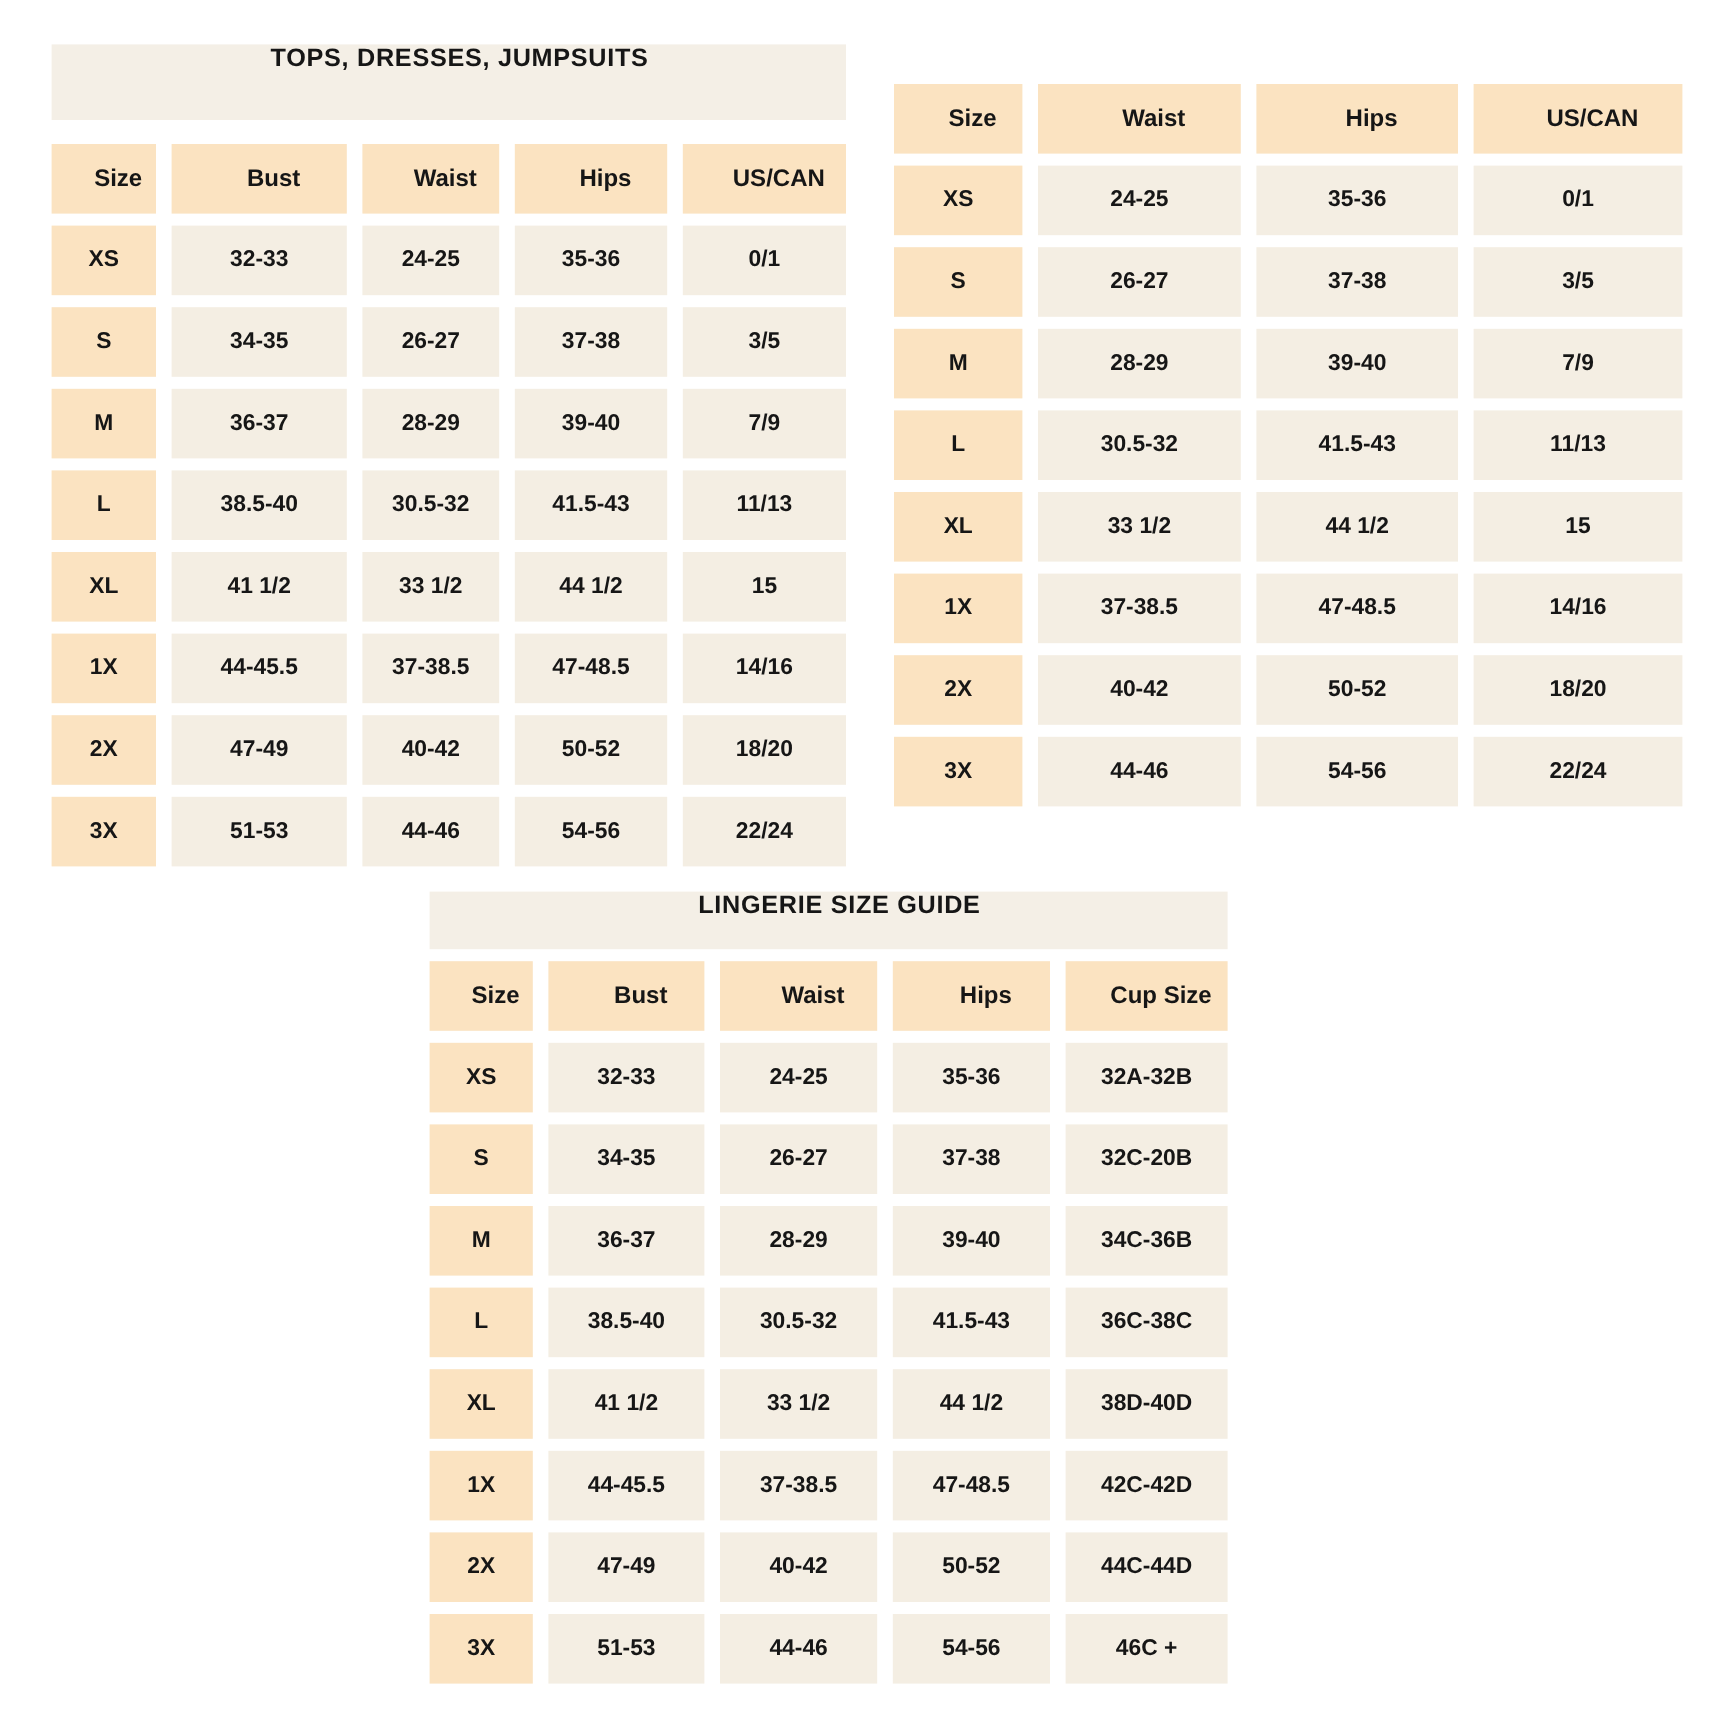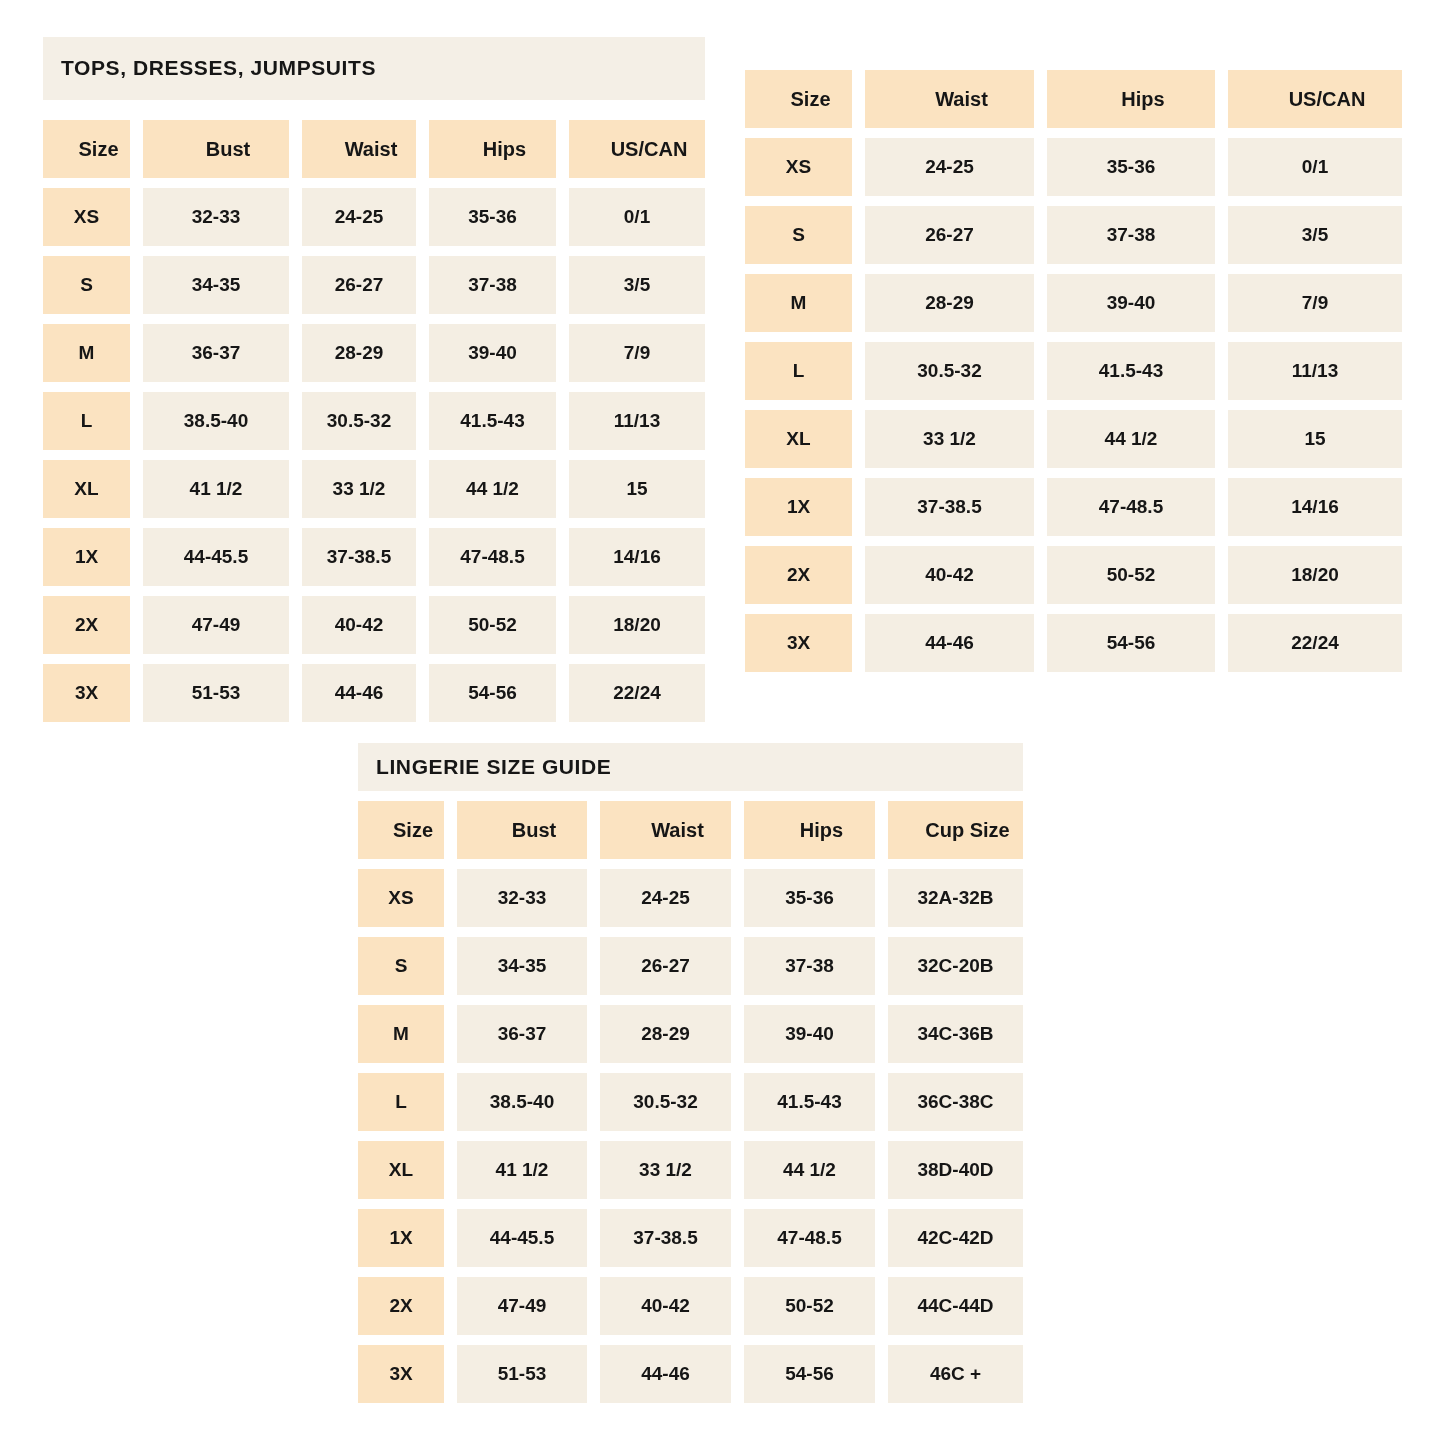--- a/index.html
+++ b/index.html
@@ -17,21 +17,21 @@
   }
   .canvas{position:relative;width:1445px;height:1445px;background:#ffffff;overflow:hidden;}
 
   .section{position:absolute;}
   .sec-tops{left:43px;top:37px;width:662px;}
   .sec-jeans{left:745px;top:70px;width:657px;}
   .sec-lingerie{left:358px;top:743px;width:665px;}
 
   .title-band{
     background:var(--band);
-    display:flex;flex-direction:column;justify-content:center;
+    display:flex;flex-direction:row;justify-content:center;
     padding-left:18px;
   }
   .sec-tops .title-band{height:63px;margin-bottom:20px;}
   .sec-jeans .title-band{height:40px;margin-bottom:10px;}
   .sec-lingerie .title-band{height:48px;margin-bottom:10px;}
 
   .band-title{
     font-size:21px;font-weight:bold;letter-spacing:0.6px;line-height:1.15;
   }
   .band-subtitle{

